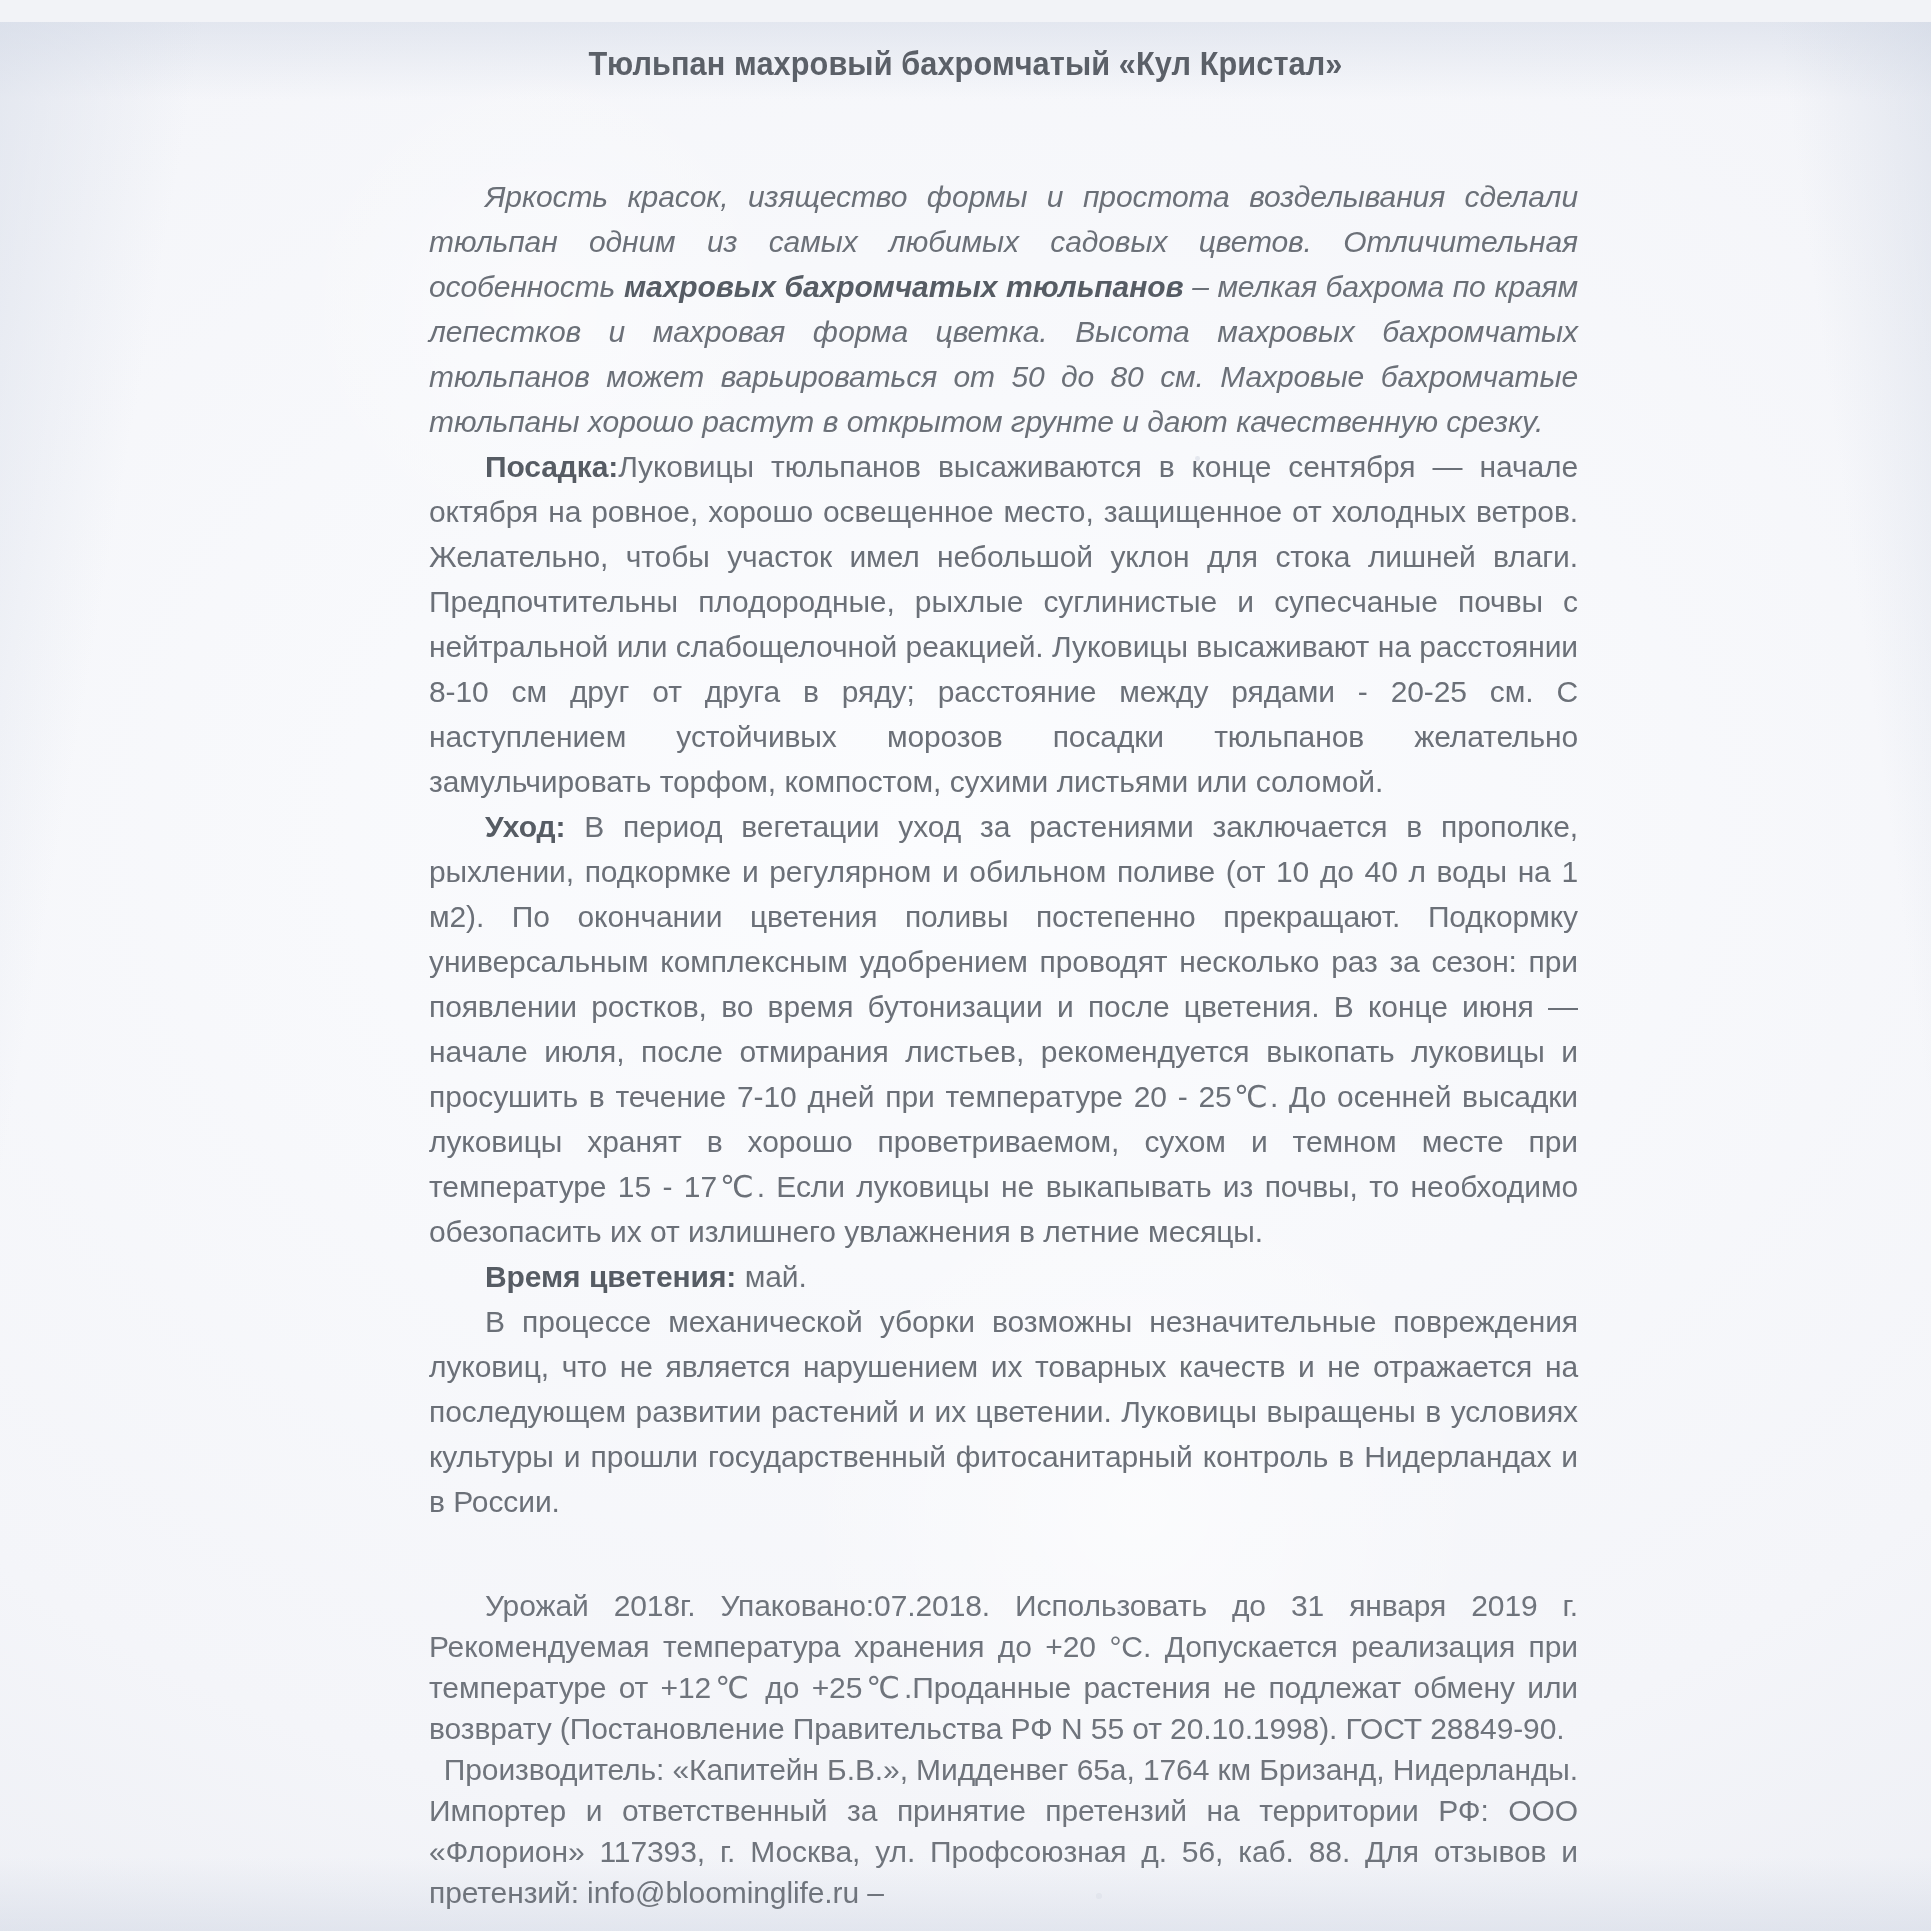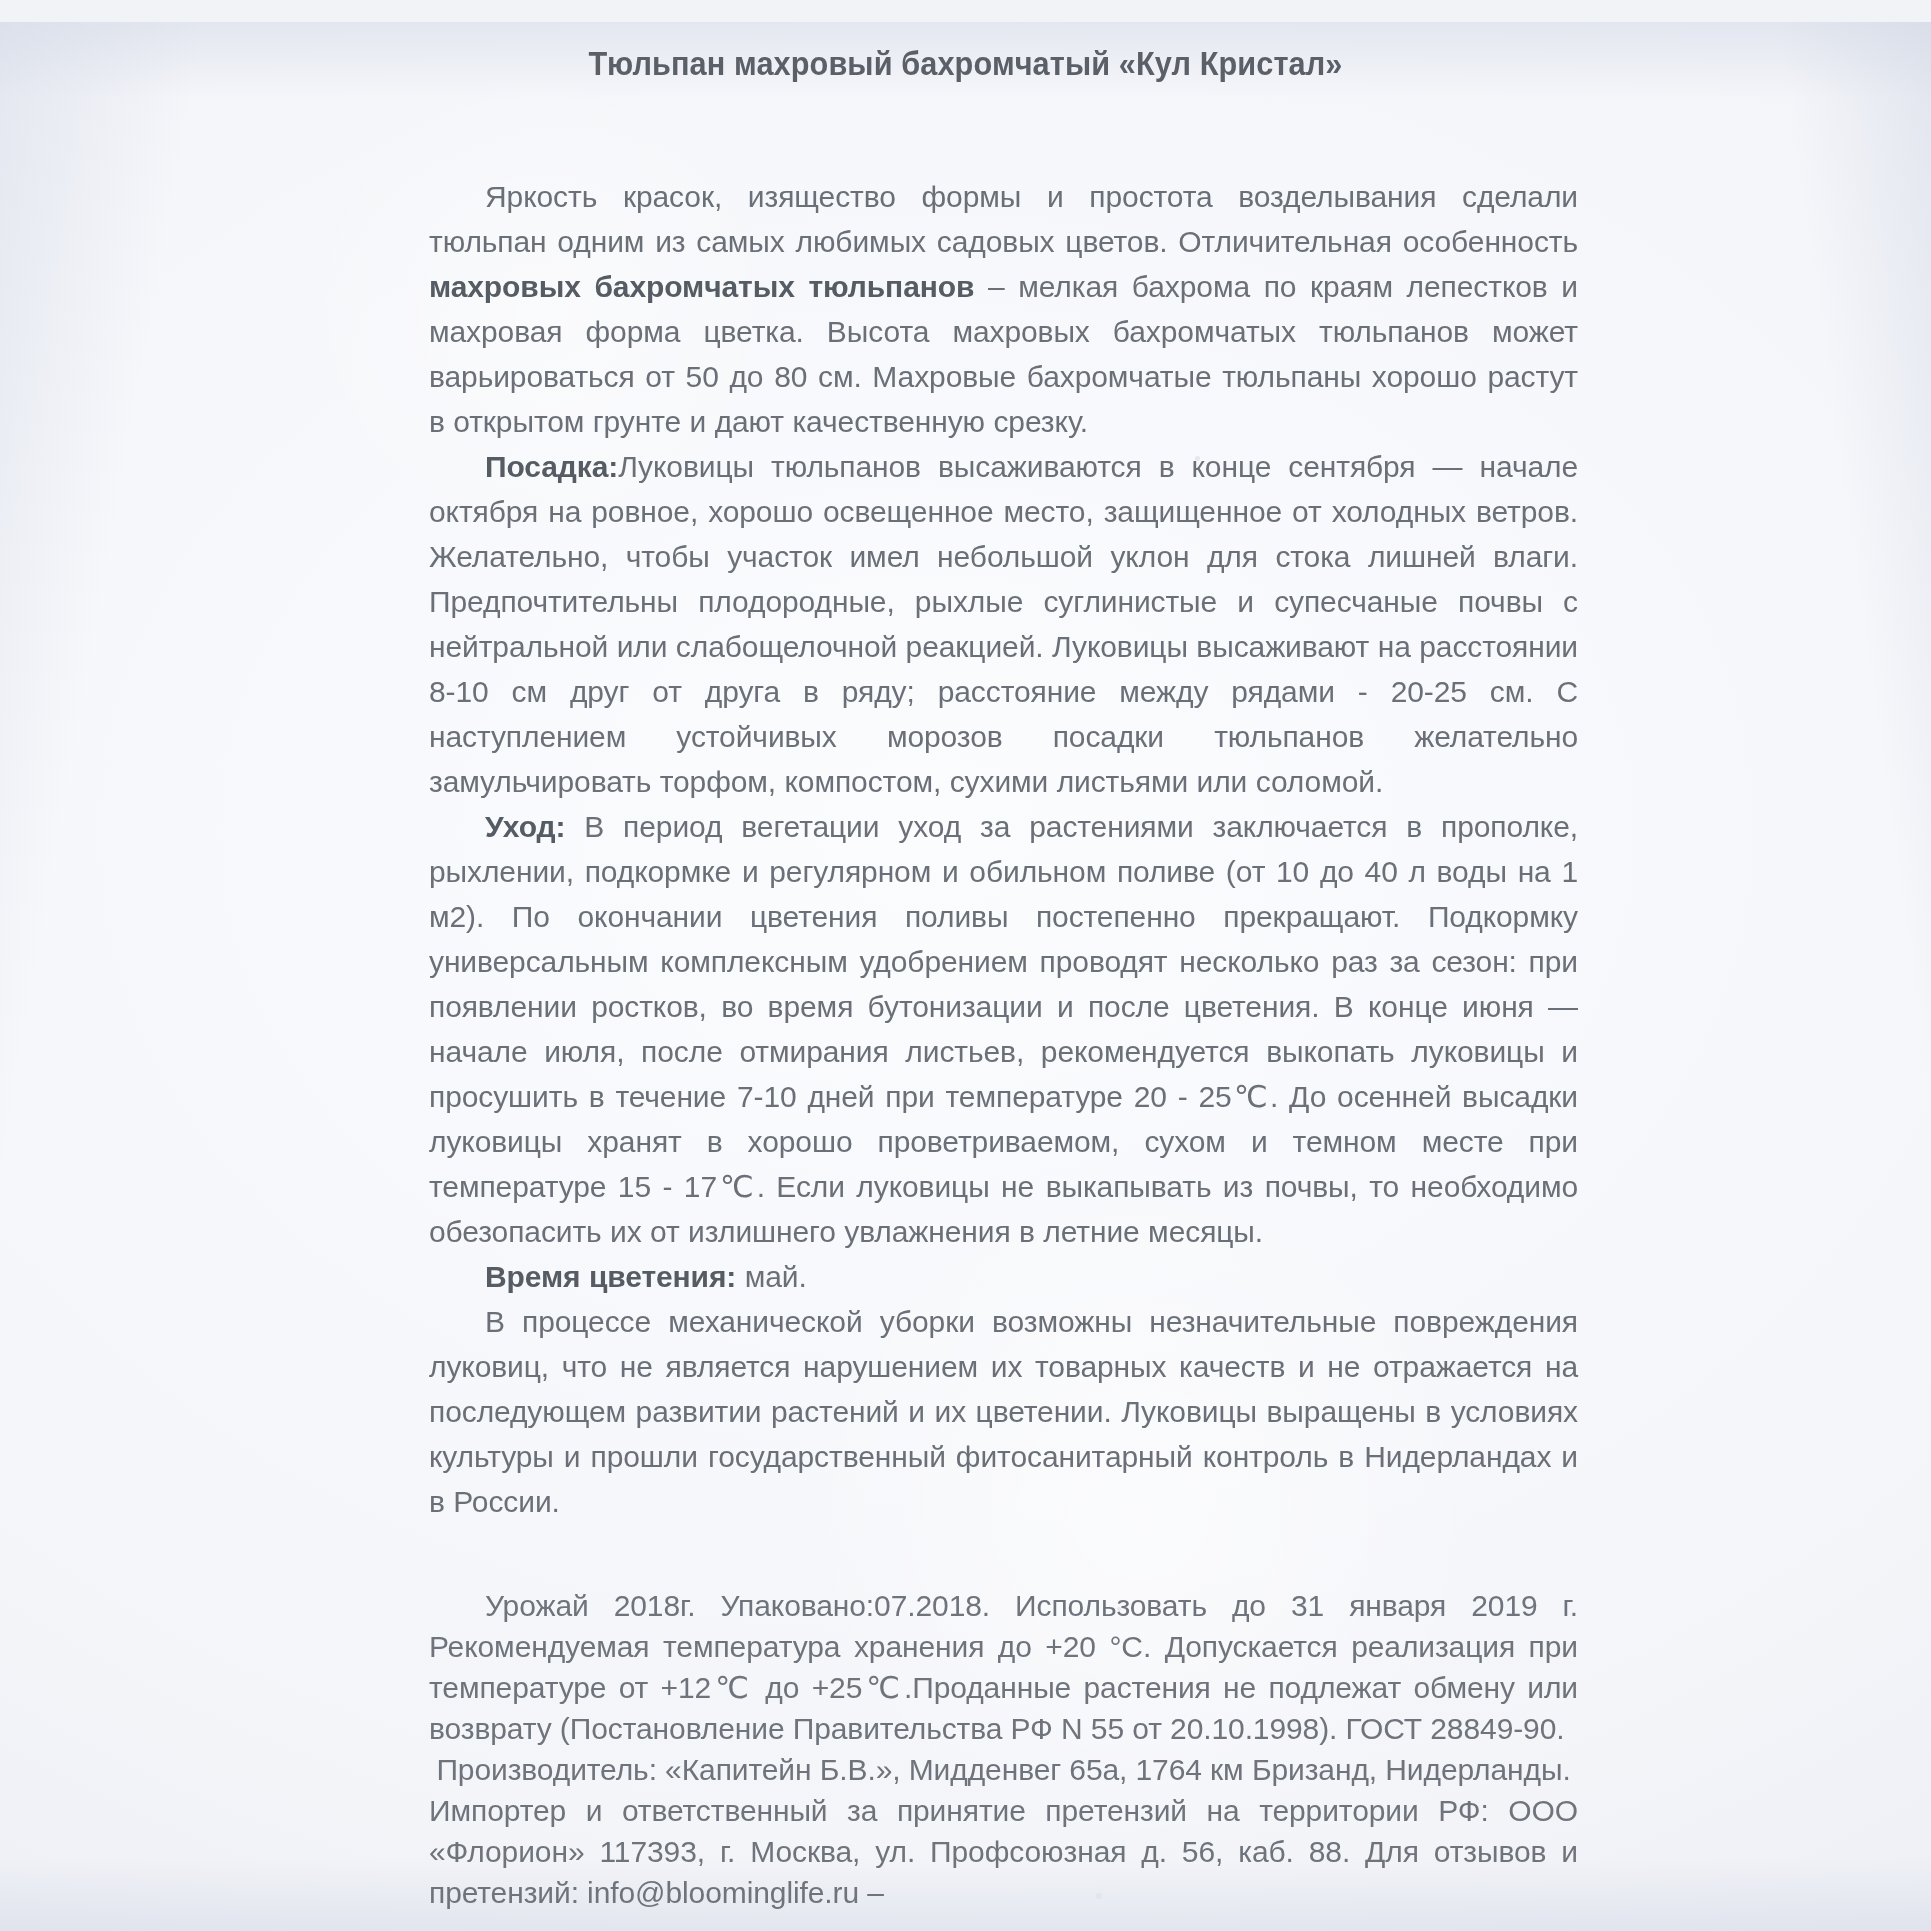--- a/index.html
+++ b/index.html
@@ -76,21 +76,21 @@
     margin: 0;
     color: #6b7078;
     font-size: 30px;
     line-height: 45px;
     text-align: justify;
     text-justify: inter-word;
     letter-spacing: -0.1px;
     word-spacing: 0.2px;
   }
   p.para.indent { text-indent: 56px; }
-  p.first { padding-top: 69px; }
+  p.first { padding-top: 69px; font-style: italic; }
 
   b.lead {
     font-weight: 700;
     color: #565c64;
   }
 
   
   p.noj { text-align: left; }
 
   
@@ -103,21 +103,21 @@
   }
   p.legal-para {
     margin: 0;
     color: #6f747c;
     font-size: 30px;
     line-height: 41px;
     text-align: justify;
     letter-spacing: -0.1px;
   }
   p.legal-para.indent { text-indent: 56px; }
-  p.legal-para.noj { text-align: center; }
+  p.legal-para.noj { text-align: right; }
 
   
   .speck {
     position: absolute;
     z-index: 2;
     background: rgba(160,170,190,0.22);
     border-radius: 50%;
     pointer-events: none;
   }
 </style>

